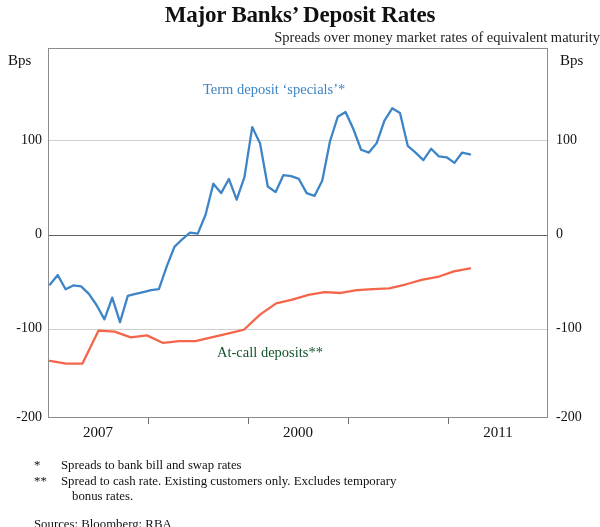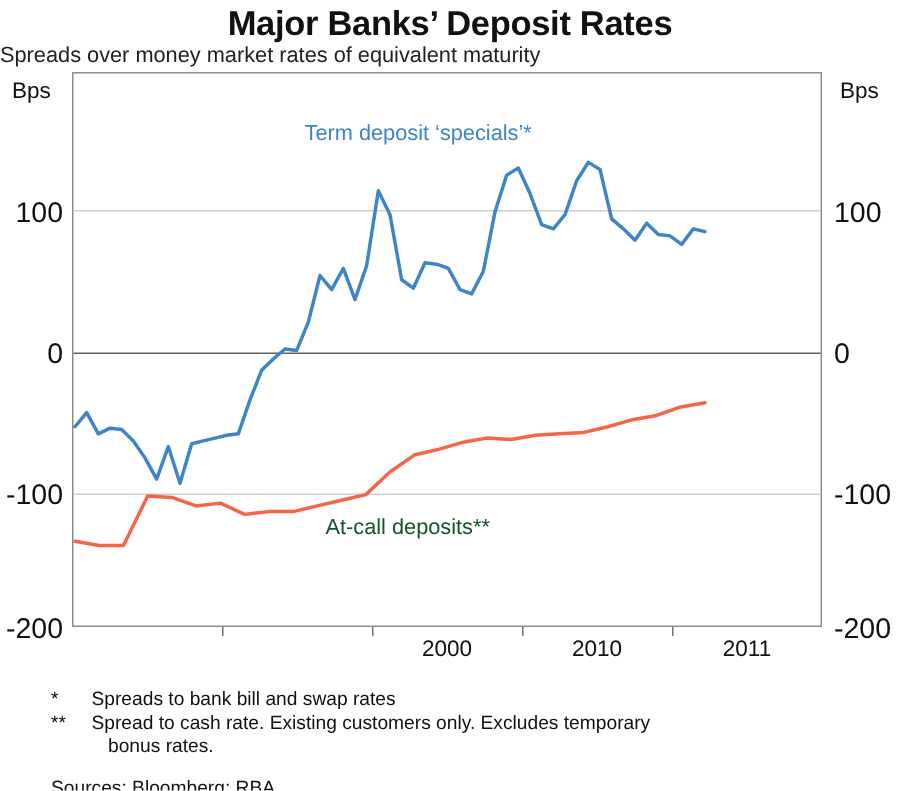--- a/index.html
+++ b/index.html
@@ -1,44 +1,44 @@
 <!DOCTYPE html>
 <html><head>
 <meta charset="utf-8">
 <style>
   html,body{margin:0;padding:0;}
   body{
     width:600px;height:527px;background:#ffffff;
     font-family:"Liberation Sans", sans-serif;
     color:#1a1a1a;overflow:hidden;position:relative;
   }
-  #chart-root{position:relative;width:600px;height:420px;}
+  #chart-root{position:relative;width:600px;height:420px;font-family:Liberation Serif, serif;}
 
   .title{
     position:absolute;left:0;top:2px;width:600px;text-align:center;
     font-size:23px;font-weight:bold;letter-spacing:-0.2px;color:#111;
   }
   .subtitle{
-    position:absolute;left:0;top:29px;width:600px;text-align:left;
+    position:absolute;left:0;top:29px;width:600px;text-align:right;
     font-size:14.5px;font-weight:normal;color:#222;
   }
 
   .axis-unit{position:absolute;font-size:15px;color:#111;}
   .unit-left{left:8px;top:52px;}
   .unit-right{left:560px;top:52px;}
 
   .plot{
     position:absolute;left:48px;top:48px;width:500px;height:370px;
     border:1px solid #8c8c8c;box-sizing:border-box;background:#fff;
   }
   .gridline{position:absolute;left:0;width:100%;height:1px;background:#cfcfcf;}
   .zeroline{position:absolute;left:0;width:100%;height:1px;background:#606060;}
 
   .ytick{
-    position:absolute;font-size:19px;color:#111;white-space:nowrap;
+    position:absolute;font-size:14px;color:#111;white-space:nowrap;
   }
   .ytick.left{text-align:right;width:40px;left:2px;}
   .ytick.right{text-align:left;left:556px;}
 
   .xtickmark{position:absolute;width:1px;height:6px;background:#707070;top:418px;}
   .xtick{
     position:absolute;font-size:15px;color:#111;top:424px;
     width:80px;text-align:center;
   }
 
@@ -83,22 +83,22 @@
   <div class="ytick right" style="top:132px;">100</div>
   <div class="ytick right" style="top:226px;">0</div>
   <div class="ytick right" style="top:320px;">-100</div>
   <div class="ytick right" style="top:409px;">-200</div>
 
   <div class="xtickmark" style="left:148px;"></div>
   <div class="xtickmark" style="left:248px;"></div>
   <div class="xtickmark" style="left:348px;"></div>
   <div class="xtickmark" style="left:448px;"></div>
 
+  <div class="xtick" style="left:58px;">2007</div>
   <div class="xtick" style="left:258px;">2000</div>
-  <div class="xtick" style="left:358px;">2010</div>
   <div class="xtick" style="left:458px;">2011</div>
 
   <svg class="lines" viewBox="0 0 600 527">
     <polyline id="line-term" fill="none" stroke="#3d85c6" stroke-width="2.3" stroke-linejoin="round" stroke-linecap="round" points="50.00,284.51 57.78,275.08 65.56,289.22 73.33,285.45 81.11,286.39 88.89,293.94 96.67,305.25 104.44,319.38 112.22,297.70 120.00,322.21 127.78,295.82 135.56,293.94 143.33,292.05 151.11,290.17 158.89,289.22 166.67,266.60 174.44,246.81 182.22,239.27 190.00,232.67 197.78,233.62 205.56,214.76 213.33,183.66 221.11,193.09 228.89,178.95 236.67,199.69 244.44,177.06 252.22,127.11 260.00,143.13 267.78,186.49 275.56,192.15 283.33,175.18 291.11,176.12 298.89,178.95 306.67,193.09 314.44,195.91 322.22,180.84 330.00,141.25 337.78,116.75 345.56,112.03 353.33,129.00 361.11,149.73 368.89,152.56 376.67,143.13 384.44,120.52 392.22,108.26 400.00,112.97 407.78,145.96 415.56,152.56 423.33,160.10 431.11,148.79 438.89,156.33 446.67,157.27 454.44,162.93 462.22,152.56 470.00,154.44"></polyline>
     <polyline id="line-atcall" fill="none" stroke="#f4654a" stroke-width="2.3" stroke-linejoin="round" stroke-linecap="round" points="50.00,360.85 66.15,363.68 82.31,363.68 98.46,330.69 114.62,331.63 130.77,337.29 146.92,335.40 163.08,342.94 179.23,341.06 195.38,341.06 211.54,337.29 227.69,333.52 243.85,329.75 260.00,314.67 276.15,303.36 292.31,299.59 308.46,294.88 324.62,292.05 340.77,292.99 356.92,290.17 373.08,289.22 389.23,288.28 405.38,284.51 421.54,279.80 437.69,276.97 453.85,271.31 470.00,268.49"></polyline>
   </svg>
 
   <div class="series-label" id="label-term">Term deposit ‘specials’*</div>
   <div class="series-label" id="label-atcall">At-call deposits**</div>
 

